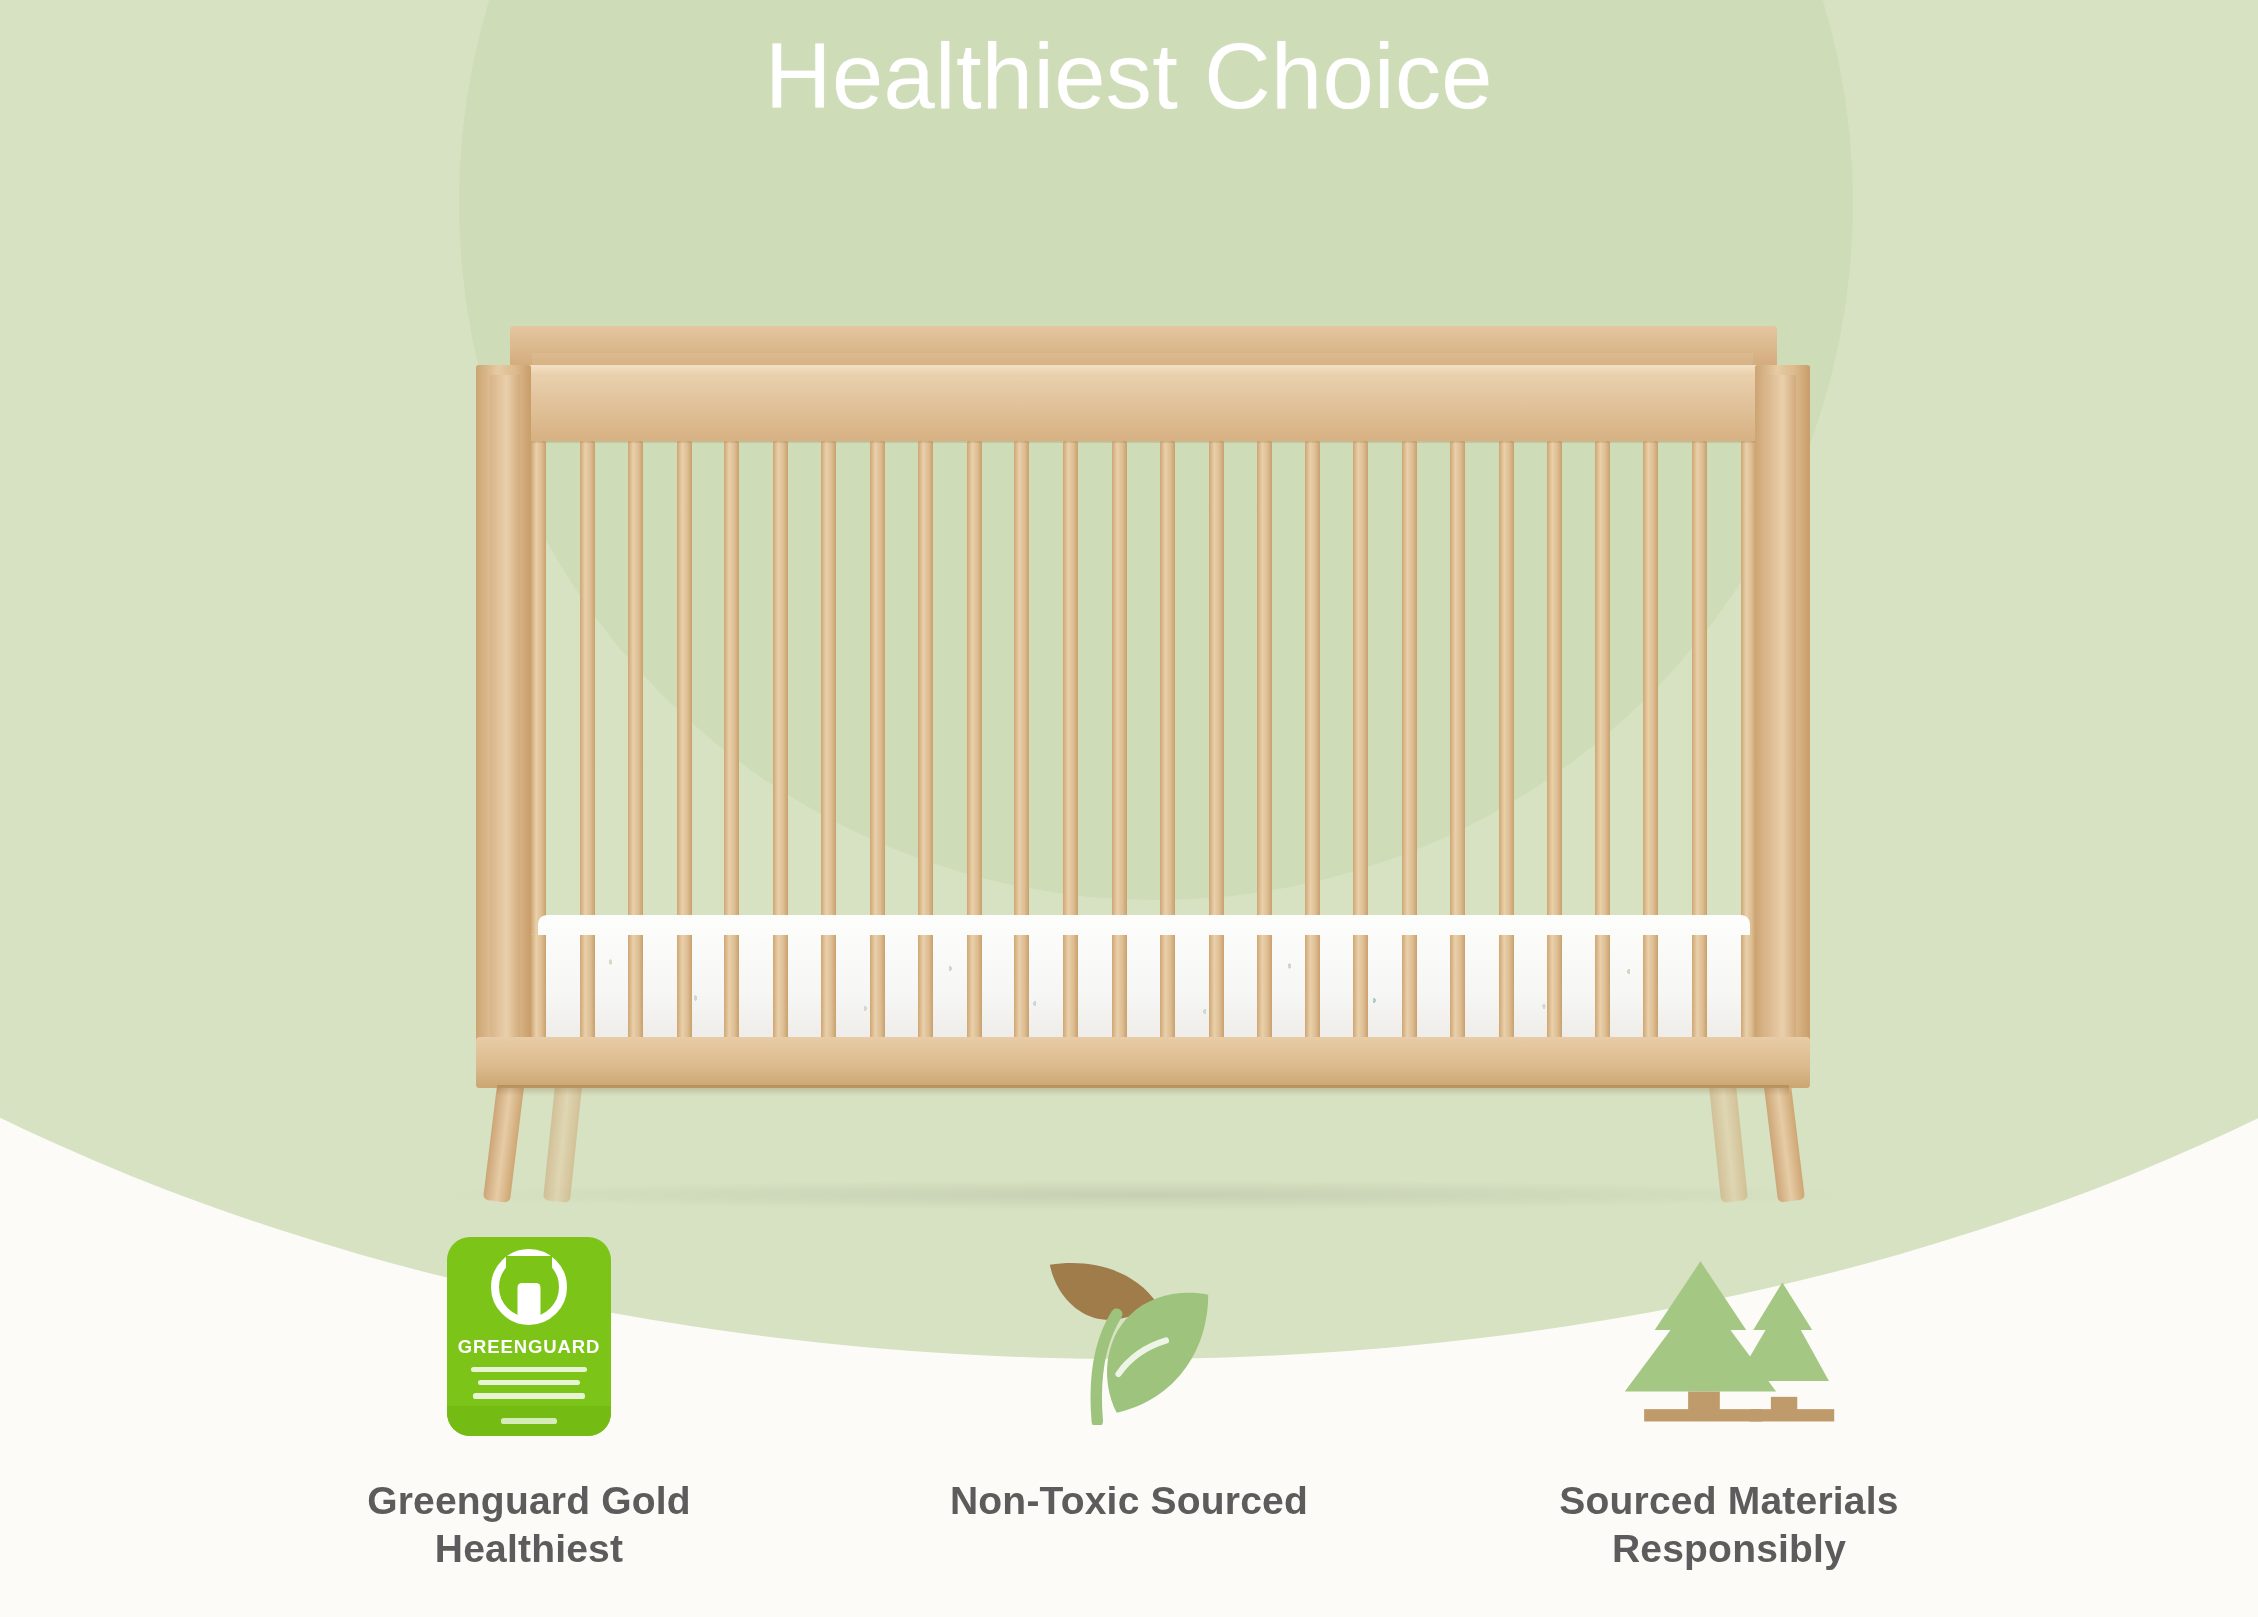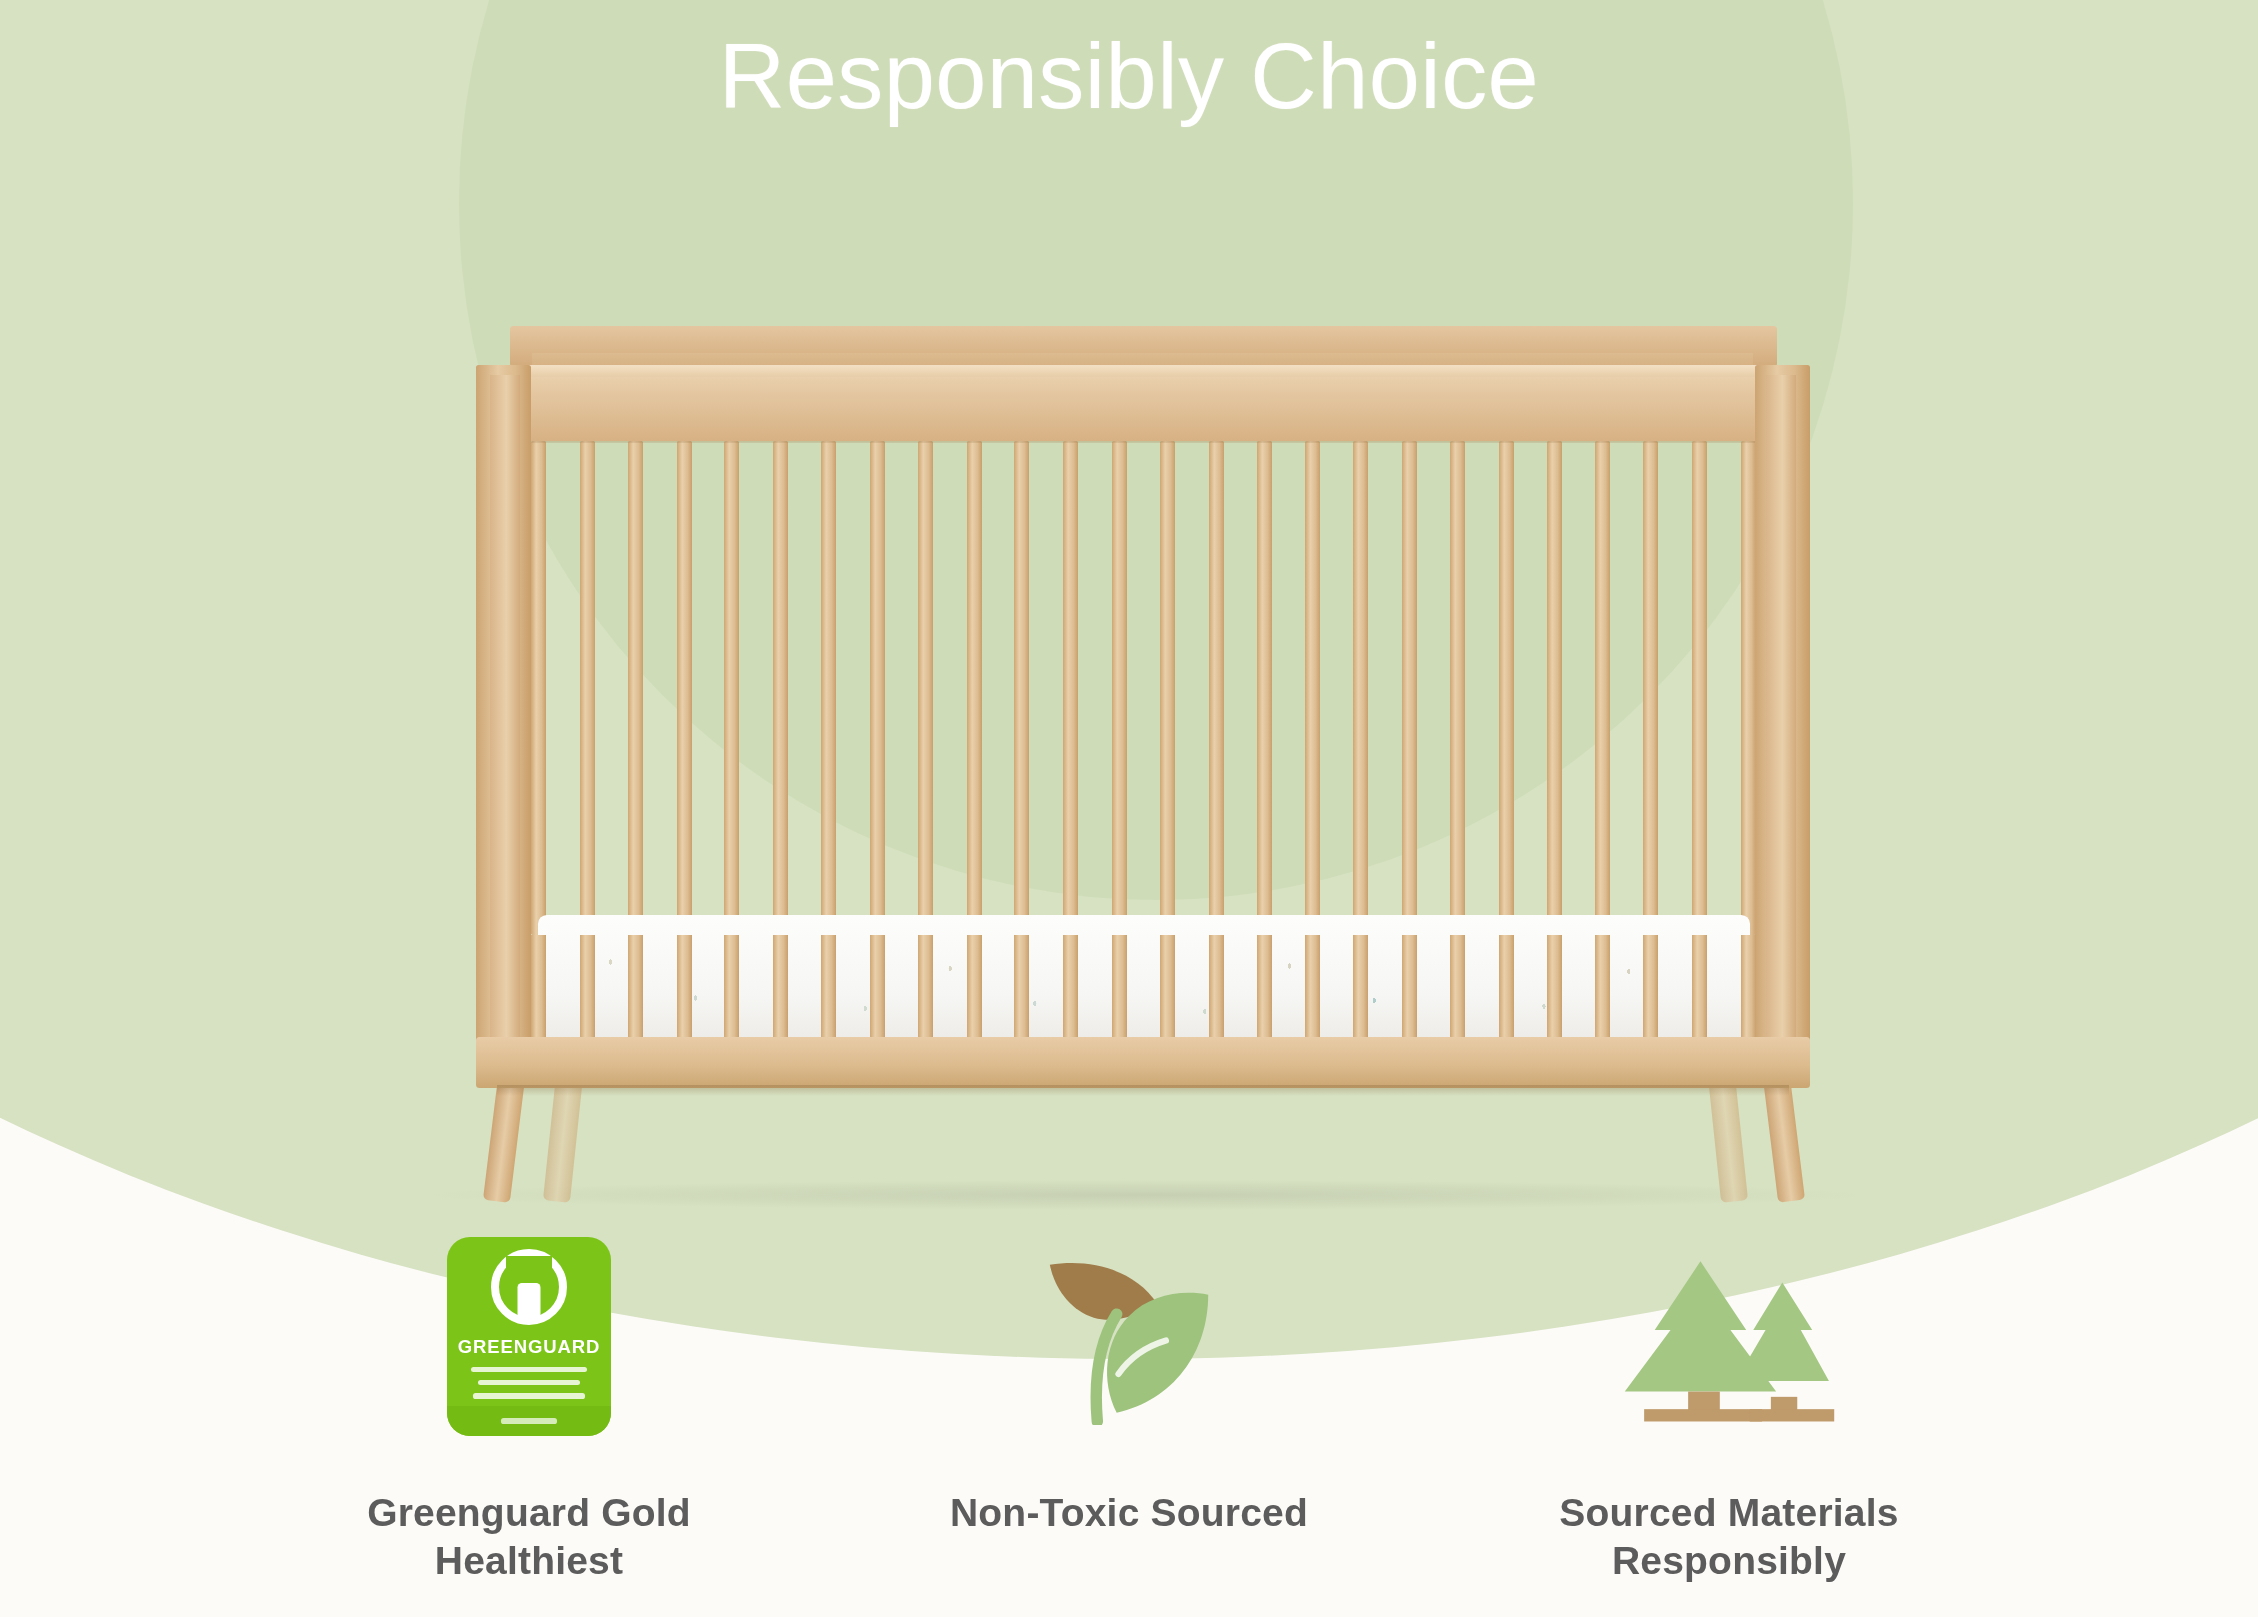--- a/index.html
+++ b/index.html
@@ -152,21 +152,21 @@
     background:radial-gradient(closest-side, rgba(120,110,95,.16), rgba(120,110,95,0));
     z-index:2;
   }
 
   
   .features{
     position:absolute; left:0; top:1235px; width:2258px;
     display:flex; justify-content:center; align-items:flex-start;
     gap:141px; z-index:9;
   }
-  .feature{ width:459px; display:flex; flex-direction:column; align-items:center;gap:12px; }
+  .feature{ width:459px; display:flex; flex-direction:column; align-items:center; }
   .feature .icon-wrap{ height:203px; display:flex; align-items:center; justify-content:center; }
   .feature .caption{
     margin-top:39px; text-align:center;
     color:#5c5c5c; font-size:39px; line-height:1.22; font-weight:700;
     letter-spacing:0.2px;
   }
 
   
   .gg-badge{
     width:164px; height:199px; border-radius:23px;
@@ -215,21 +215,21 @@
 </style>
 </head>
 <body>
 
 <div class="stage">
 
   <div class="bg-outer"></div>
   <div class="bg-inner"></div>
 
   <div class="headline">
-    <span>Responsibly Choice</span>
+    <span>Healthiest Choice</span>
   </div>
 
   <div class="floor-shadow"></div>
 
   <div class="crib">
 
     <div class="leg l3">
         <div class="leg-inner"></div>
       </div>
     <div class="leg l4">

